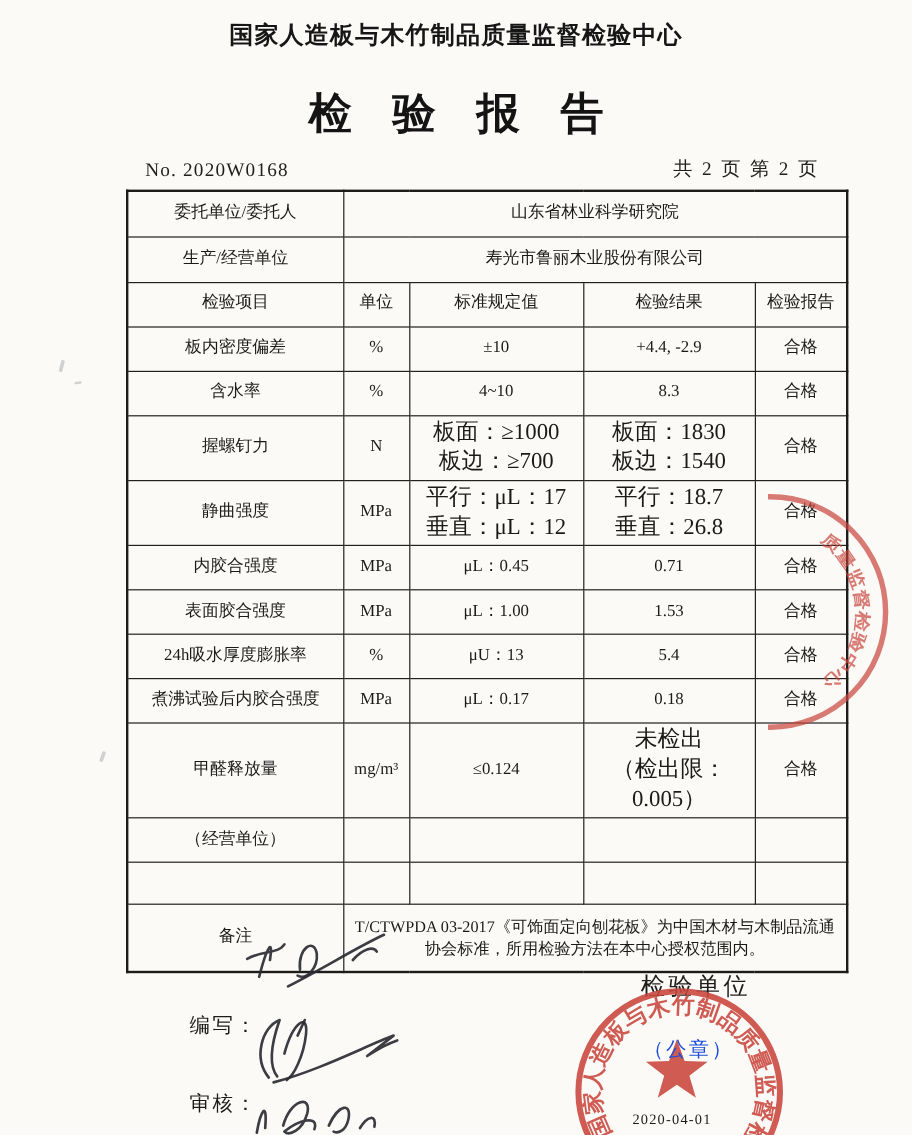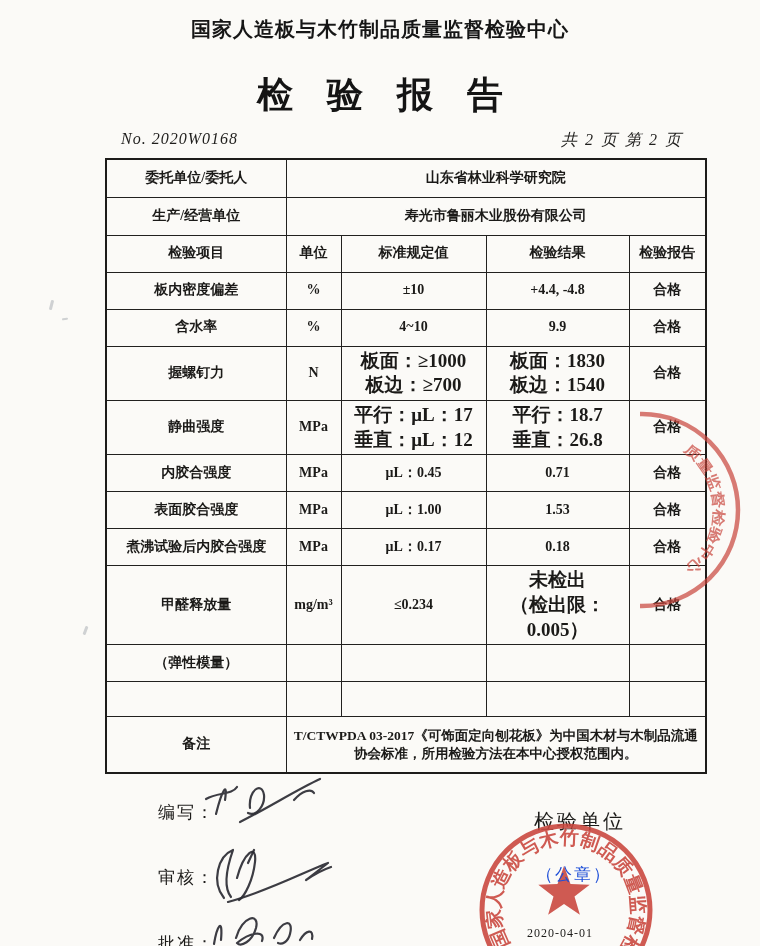--- a/index.html
+++ b/index.html
@@ -14,48 +14,47 @@
   .org-title{
     margin-top:16px;text-align:center;
     font-size:20px;font-weight:600;letter-spacing:1px;color:#161616;
   }
   .report-title{
     margin-top:28px;text-align:center;
     font-size:36px;font-weight:700;letter-spacing:34px;text-indent:34px;color:#141414;
   }
   .meta-row{
     margin:10px 0 0 105px;width:600px;height:22px;
-    display:flex;justify-content:space-between;align-items:flex-start;
+    display:flex;justify-content:space-between;align-items:flex-end;
     font-size:16px;
-    font-style:italic;
   }
   .report-no{padding-left:16px;letter-spacing:1px;}
   .page-info{padding-right:22px;letter-spacing:2px;}
 
   table.report-table{
     margin:6px 0 0 105px;width:600px;
     border-collapse:collapse;table-layout:fixed;
-    font-size:14px;color:#1b1a18;font-weight:bold;
+    font-size:14px;color:#1b1a18;
   }
   table.report-table td{
     border:1.6px solid #22211f;
     text-align:center;vertical-align:middle;
     padding:2px 3px;line-height:1.3;
     white-space:pre-line;overflow:hidden;
   }
   table.report-table{border:2.4px solid #1d1c1a;}
   tr{height:37px;}
   tr.row-info{height:38px;}
   tr.row-tvoc{height:46px;}
   tr.row-blank2{height:35px;}
   tr.row-remark{height:56px;}
   td.cell-small{font-size:19px;}
   td.cell-remark-text{font-size:13.5px;line-height:1.55;padding:3px 6px;}
 
-  .sign-label{position:absolute;font-size:17px;letter-spacing:2px;color:#1d1c1a;}
+  .sign-label{position:absolute;font-size:17px;letter-spacing:2px;color:#1d1c1a;margin-top:42px;}
   .sig-svg{position:absolute;}
   .sig-svg path{fill:none;stroke:#2b2b33;stroke-width:2.2;stroke-linecap:round;stroke-linejoin:round;opacity:.92;}
 
   .unit-label{position:absolute;left:534px;top:808px;font-size:20px;letter-spacing:3px;color:#1d1c1a;}
   .seal-note{position:absolute;left:536px;top:863px;font-size:17px;letter-spacing:2px;color:#1d4ed8;z-index:3;}
   .seal-date{position:absolute;left:527px;top:926px;font-size:12px;letter-spacing:1px;color:#1c1b19;z-index:3;}
 
   .seal-main{position:absolute;left:466px;top:810px;z-index:2;opacity:.88;}
   .seal-side{position:absolute;left:640px;top:410px;z-index:2;opacity:.7;}
 
@@ -99,28 +98,28 @@
         <td>单位</td>
         <td>标准规定值</td>
         <td>检验结果</td>
         <td>检验报告</td>
       </tr>
 
       <tr>
         <td>板内密度偏差</td>
         <td>%</td>
         <td>±10</td>
-        <td>+4.4, -4.8</td>
+        <td>+4.4, -2.9</td>
         <td>合格</td>
       </tr>
       <tr>
         <td>含水率</td>
         <td>%</td>
         <td>4~10</td>
-        <td>9.9</td>
+        <td>8.3</td>
         <td>合格</td>
       </tr>
       <tr>
         <td>握螺钉力</td>
         <td>N</td>
         <td class="cell-small">板面：≥1000
 板边：≥700</td>
         <td class="cell-small">板面：1830
 板边：1540</td>
         <td>合格</td>
@@ -142,36 +141,43 @@
         <td>合格</td>
       </tr>
       <tr>
         <td>表面胶合强度</td>
         <td>MPa</td>
         <td>μL：1.00</td>
         <td>1.53</td>
         <td>合格</td>
       </tr>
       <tr>
+        <td>24h吸水厚度膨胀率</td>
+        <td>%</td>
+        <td>μU：13</td>
+        <td>5.4</td>
+        <td>合格</td>
+      </tr>
+      <tr>
         <td>煮沸试验后内胶合强度</td>
         <td>MPa</td>
         <td>μL：0.17</td>
         <td>0.18</td>
         <td>合格</td>
       </tr>
       <tr>
         <td>甲醛释放量</td>
         <td>mg/m³</td>
-        <td>≤0.234</td>
+        <td>≤0.124</td>
         <td class="cell-small">未检出
 （检出限：0.005）</td>
         <td>合格</td>
       </tr>
       <tr>
-        <td>（弹性模量）</td>
+        <td>（经营单位）</td>
         <td></td>
         <td></td>
         <td></td>
         <td></td>
       </tr>
       <tr class="row-blank2">
         <td></td>
         <td></td>
         <td></td>
         <td></td>

